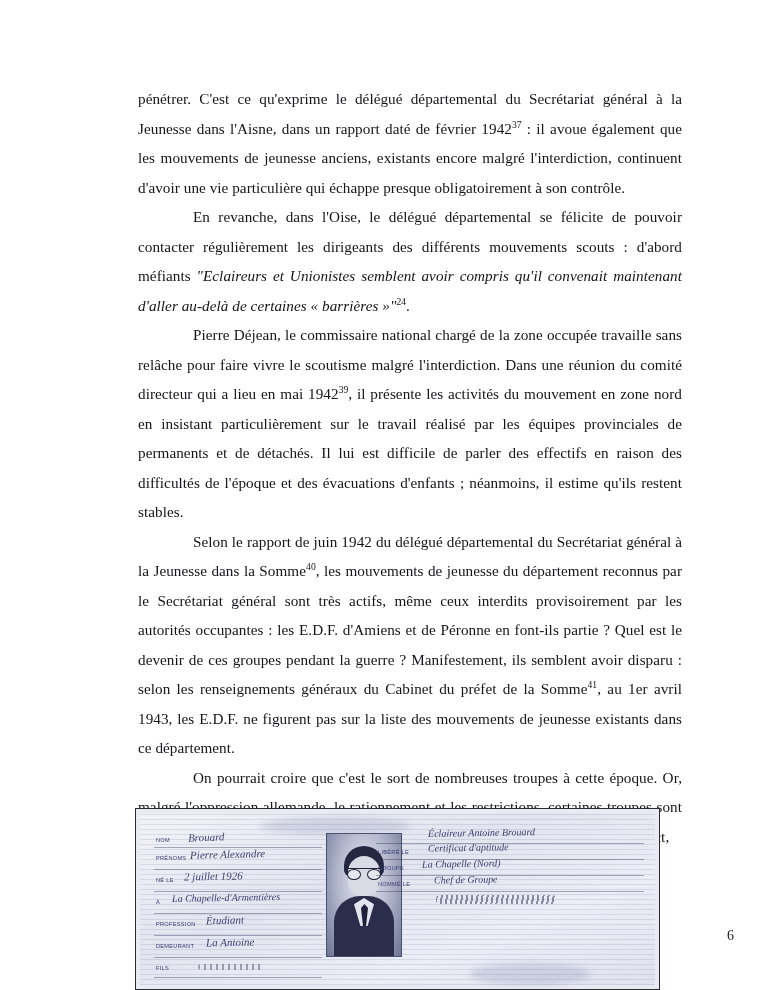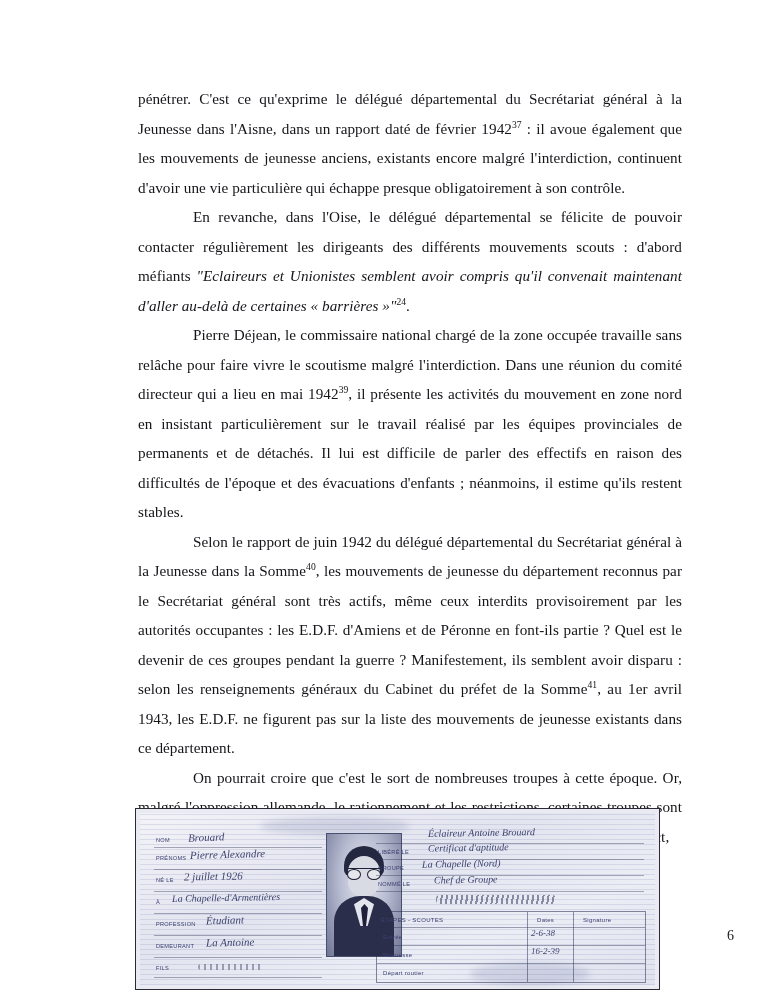--- a/index.html
+++ b/index.html
@@ -307,39 +307,20 @@
           <div class="label-txt" style="left:2px; top:38px;">GROUPE</div>
           <div class="hand-txt" style="left:46px; top:31px; font-size:10px; transform:rotate(-1deg);">La Chapelle (Nord)</div>
           <div class="hline" style="left:0px; top:48px; width:268px;"></div>
 
           <div class="label-txt" style="left:2px; top:54px;">NOMMÉ LE</div>
           <div class="hand-txt" style="left:58px; top:47px; font-size:10px; transform:rotate(-1deg);">Chef de Groupe</div>
           <div class="hline" style="left:0px; top:64px; width:268px;"></div>
 
           <div class="scribble" style="left:60px; top:68px; width:120px;"></div>
 
-          <div class="tbl" style="left:0px; top:84px; width:268px; height:70px;">
-            <div class="vline" style="left:150px;"></div>
-            <div class="vline" style="left:196px;"></div>
-            <div class="row" style="top:15px;"></div>
-            <div class="row" style="top:33px;"></div>
-            <div class="row" style="top:51px;"></div>
-
-            <div class="label-txt" style="left:4px; top:5px; font-size:6px;">ÉTAPES - SCOUTES</div>
-            <div class="label-txt" style="left:160px; top:5px; font-size:6px;">Dates</div>
-            <div class="label-txt" style="left:206px; top:5px; font-size:6px;">Signature</div>
-
-            <div class="label-txt" style="left:6px; top:22px; font-size:6px;">Entrée</div>
-            <div class="hand-txt" style="left:154px; top:16px; font-size:9px;">2-6-38</div>
-
-            <div class="label-txt" style="left:6px; top:40px; font-size:6px;">Promesse</div>
-            <div class="hand-txt" style="left:154px; top:34px; font-size:9px;">16-2-39</div>
-
-            <div class="label-txt" style="left:6px; top:58px; font-size:6px;">Départ routier</div>
-          </div>
         </div>
 
       </div>
     </div>
   </div>
 
   <div class="page-number">6</div>
 </div>
 
 </body></html>

